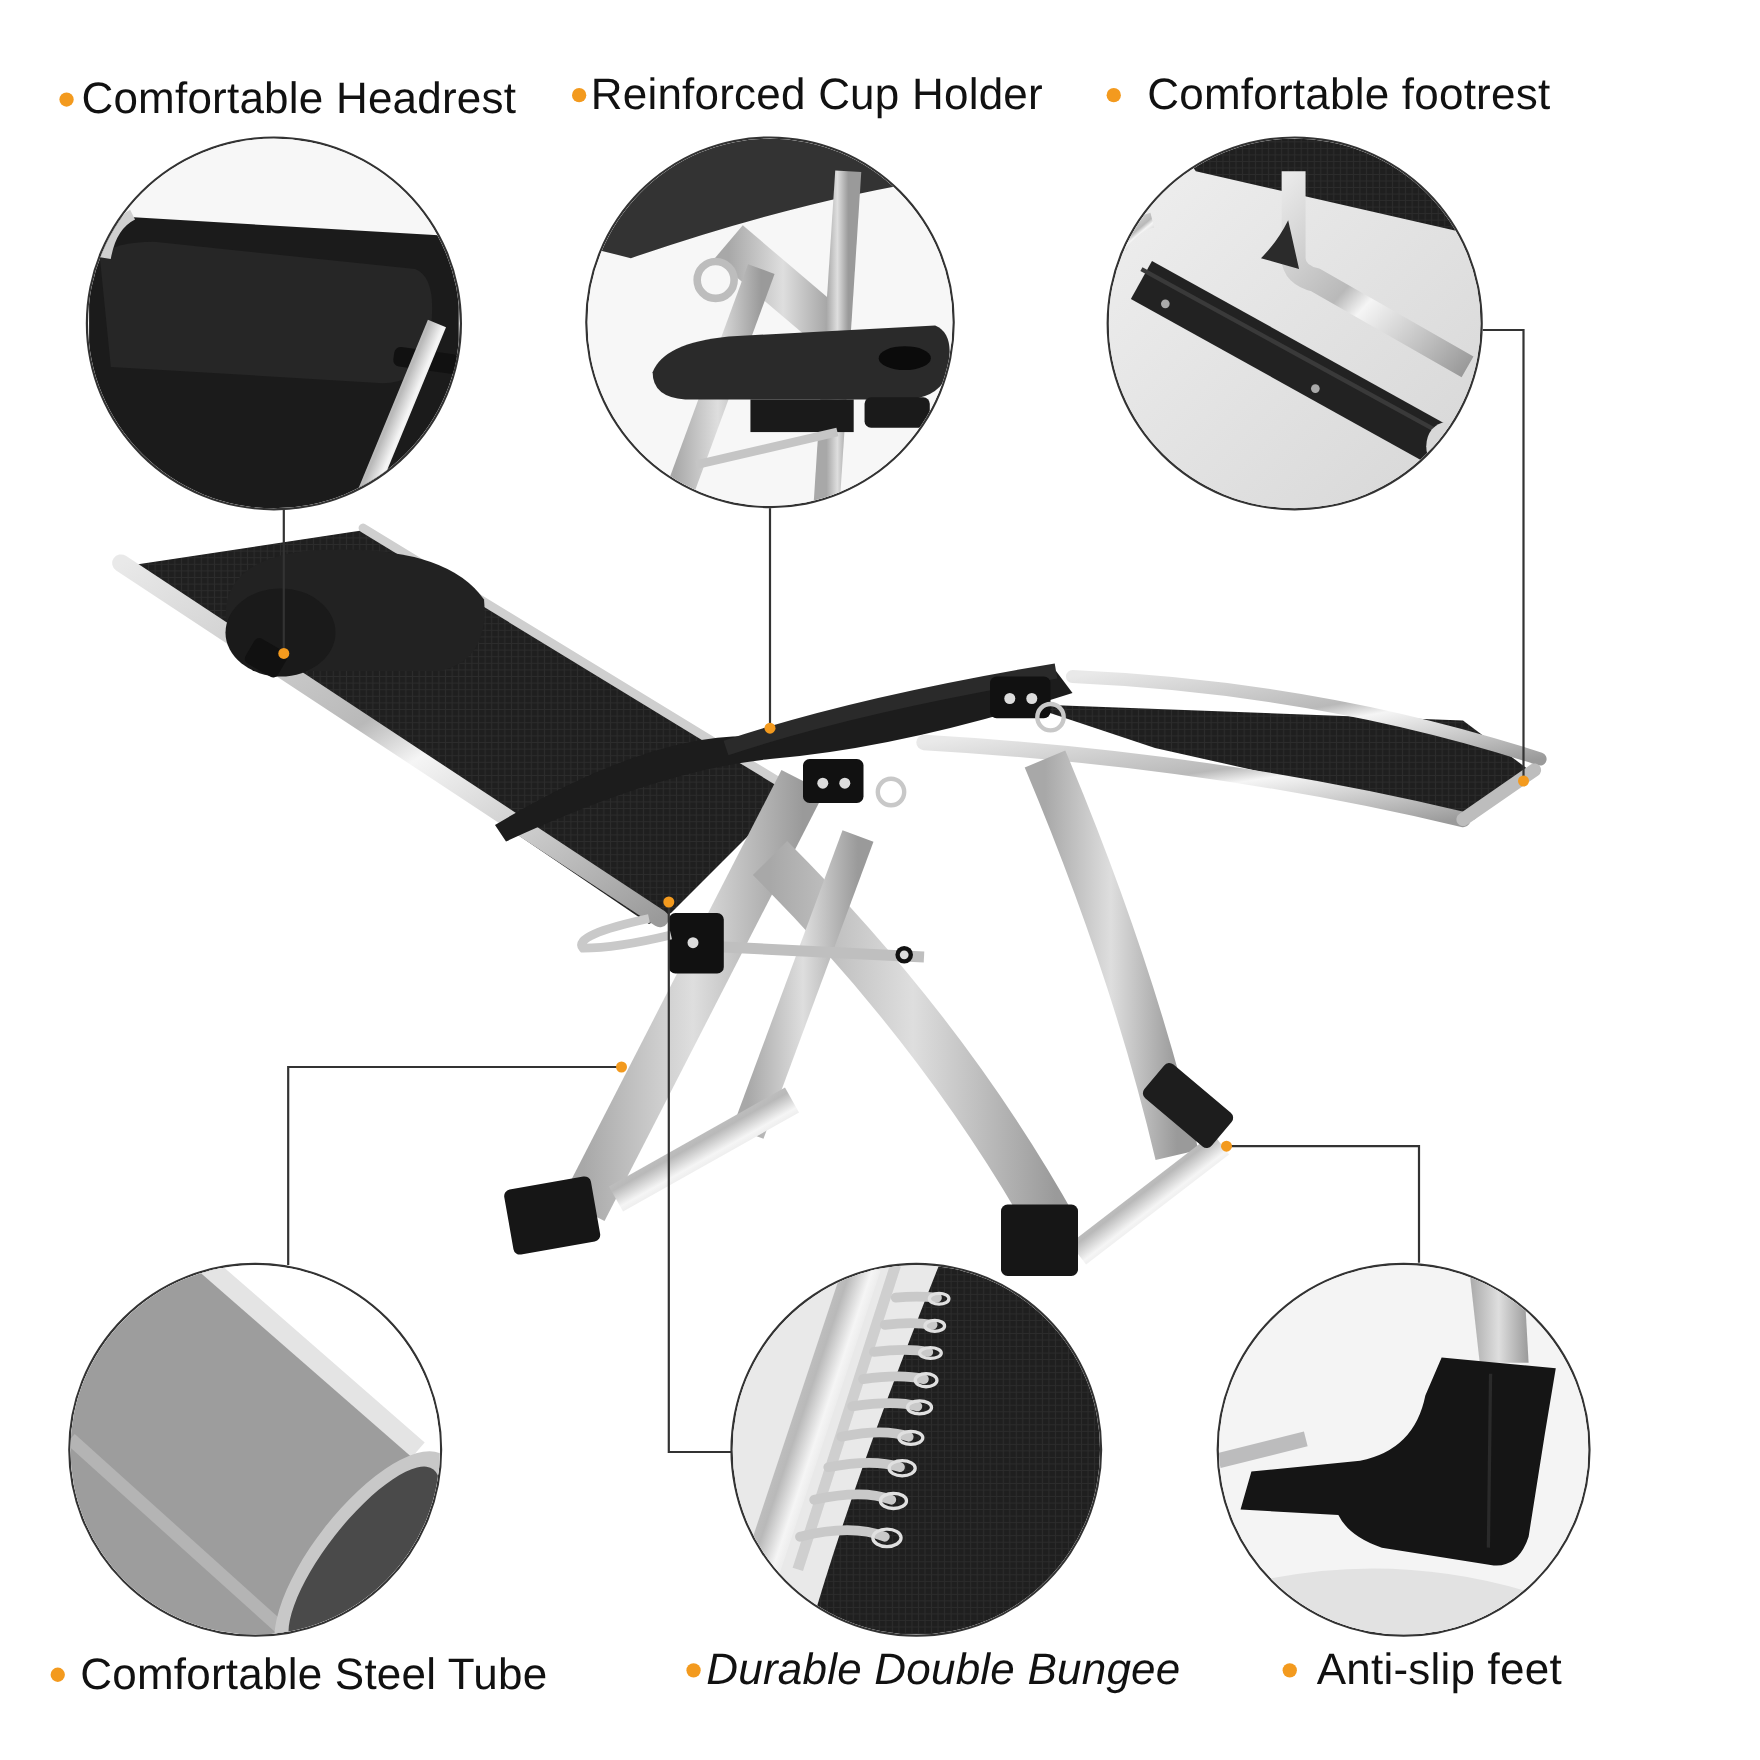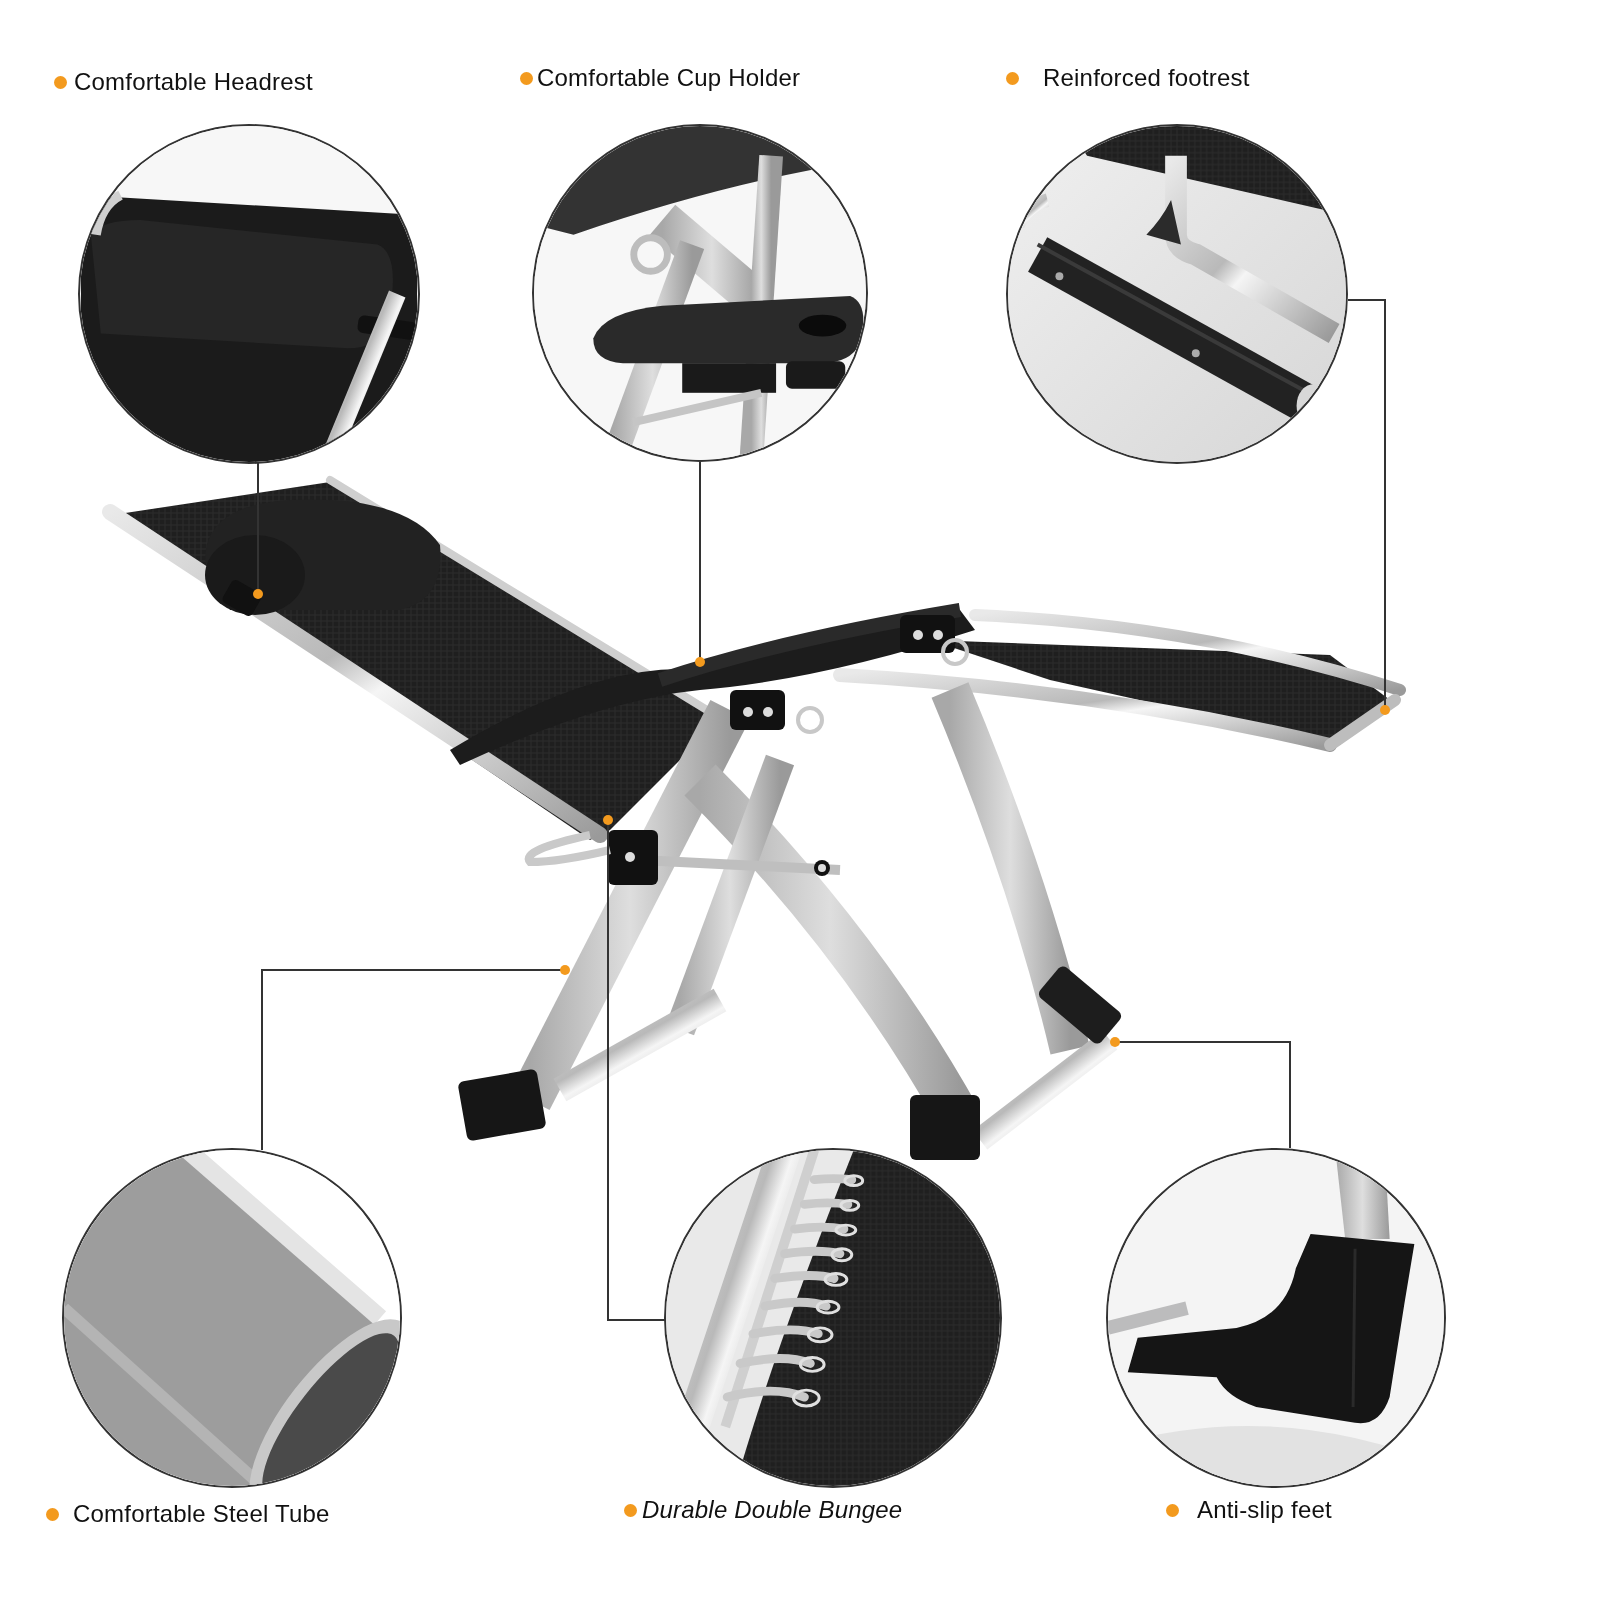--- a/index.html
+++ b/index.html
@@ -1,18 +1,18 @@
 <!DOCTYPE html>
 <html><head>
   <meta charset="utf-8">
   <style>
     html, body { margin: 0; padding: 0; background: #ffffff; }
     body { width: 1600px; height: 1600px; position: relative; overflow: hidden;
            font-family: "Liberation Sans", "DejaVu Sans", sans-serif; color: #111; }
-    .label { position: absolute; display: flex; align-items: center; font-size: 24px; white-space: nowrap; letter-spacing: 0.2px; }
+    .label { position: absolute; display: flex; align-items: center; font-size: 40px; white-space: nowrap; letter-spacing: 0.2px; }
     .bullet { width: 13px; height: 13px; border-radius: 50%; background: #f39a1e; display: inline-block; }
     .circle { position: absolute; border-radius: 50%; border: 2px solid #333; overflow: hidden; background: #f4f4f4; box-sizing: border-box; }
     .circle svg { width: 100%; height: 100%; display: block; }
     .chair { position: absolute; left: 0; top: 0; width: 1600px; height: 1600px; }
   </style>
 </head>
 <body>
 
 <svg class="chair" viewBox="0 0 1600 1600" xmlns="http://www.w3.org/2000/svg">
   <defs>
@@ -106,25 +106,25 @@
     <circle cx="1115" cy="1042" r="5"></circle>
   </g>
 </svg>
 
 <div class="label" style="left:54px; top:68px;">
   <span class="bullet"></span>
   <span style="margin-left:7px;">Comfortable Headrest</span>
 </div>
 <div class="label" style="left:520px; top:64px;">
   <span class="bullet"></span>
-  <span style="margin-left:4px;">Comfortable Cup Holder</span>
+  <span style="margin-left:4px;">Reinforced Cup Holder</span>
 </div>
 <div class="label" style="left:1006px; top:64px;">
   <span class="bullet"></span>
-  <span style="margin-left:24px;">Reinforced footrest</span>
+  <span style="margin-left:24px;">Comfortable footrest</span>
 </div>
 <div class="label" style="left:46px; top:1500px;">
   <span class="bullet"></span>
   <span style="margin-left:14px;">Comfortable Steel Tube</span>
 </div>
 <div class="label" style="left:624px; top:1496px;">
   <span class="bullet"></span>
   <span style="margin-left:5px;font-style:italic;">Durable Double Bungee</span>
 </div>
 <div class="label" style="left:1166px; top:1496px;">

